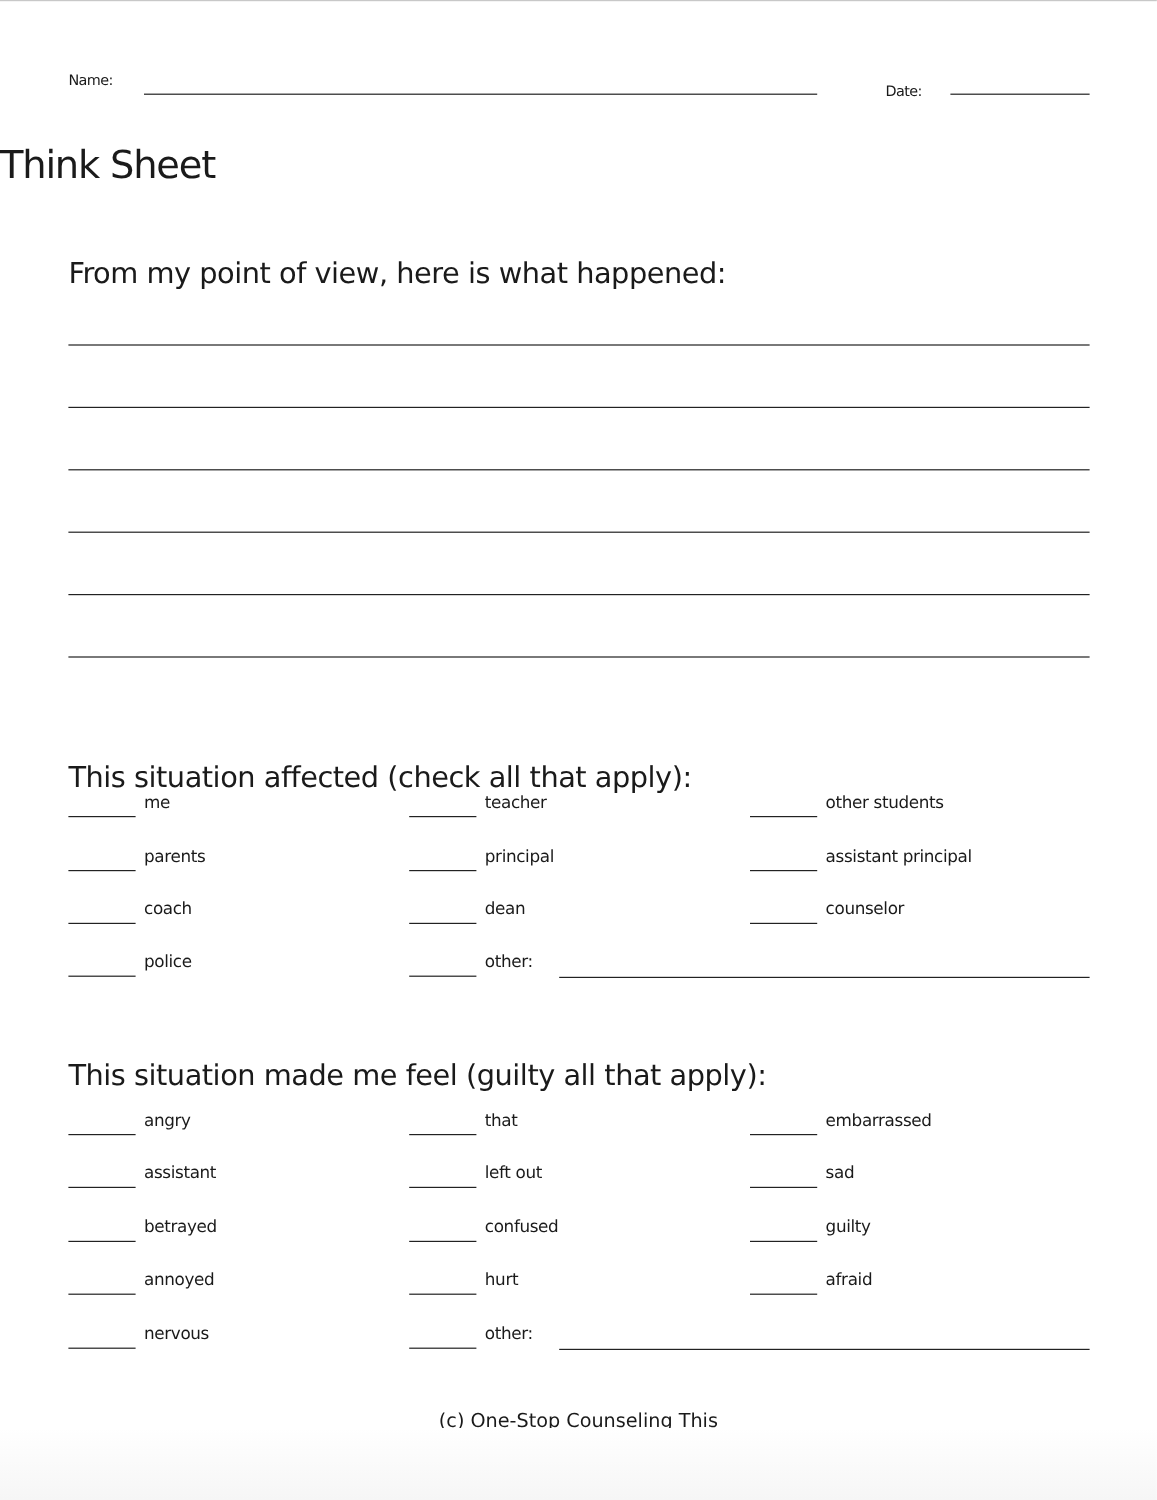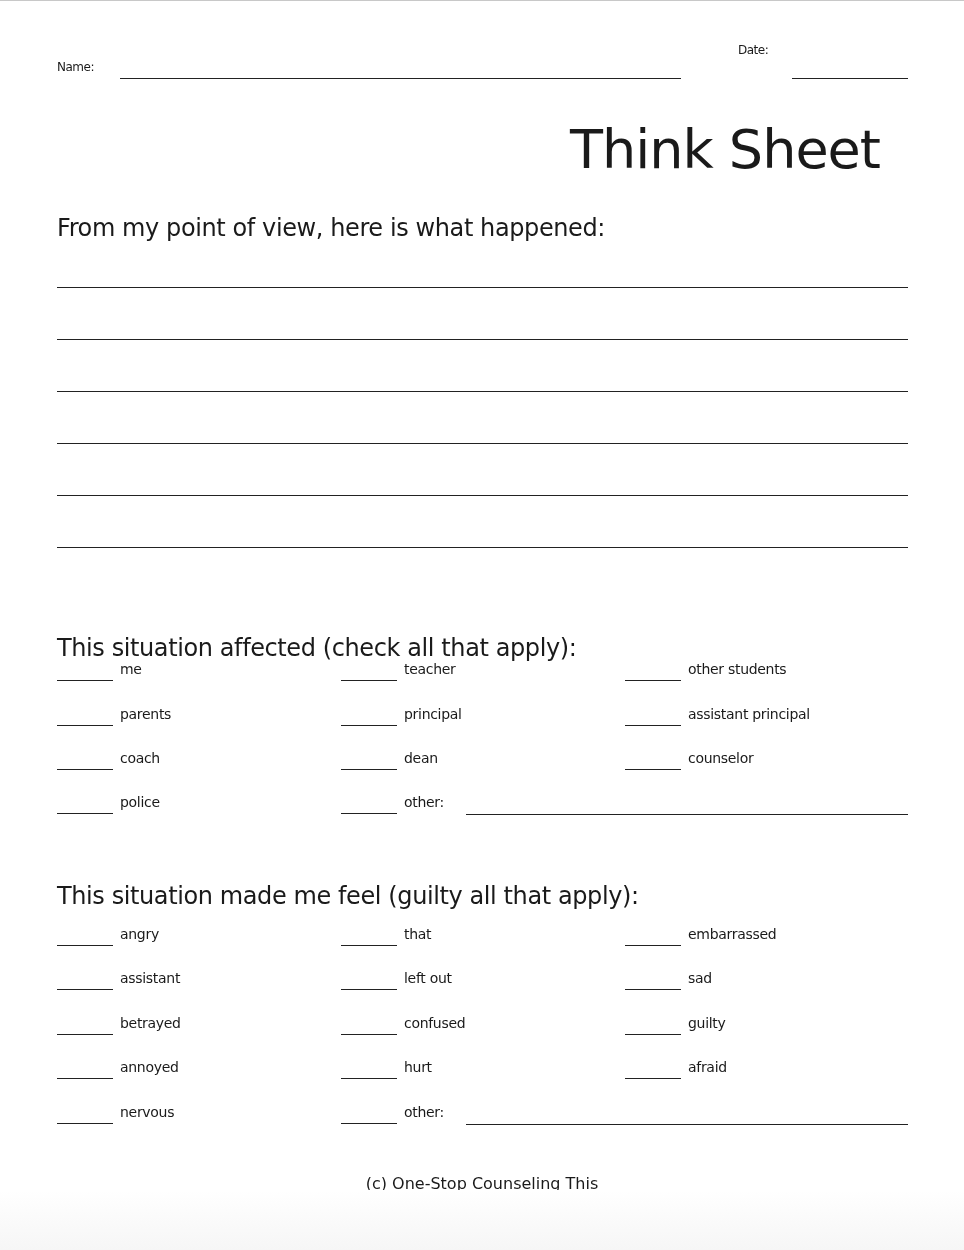--- a/index.html
+++ b/index.html
@@ -4,37 +4,37 @@
 <style>
   html, body { margin:0; padding:0; }
   body { width:964px; height:1250px; background:#ffffff; position:relative; overflow:hidden;
          font-family:"DejaVu Sans", sans-serif; color:#1a1a1a; }
   .topline { position:absolute; left:0; top:0; width:964px; height:1px; background:#c8c8c8; }
   .bottomfade { position:absolute; left:0; bottom:0; width:964px; height:60px;
                 background:linear-gradient(#ffffff, #f6f6f6); }
   .abs { position:absolute; }
   .lbl { font-size:12px; letter-spacing:-0.5px; }
   .uline { position:absolute; height:0; border-bottom:1.6px solid #222; }
-  .title { position:absolute; left:0; width:880px; top:118px; text-align:right;
-           font-size:54px; letter-spacing:-1px; }
+  .title { position:absolute; left:0; width:880px; top:118px; text-align:left;
+           font-size:32px; letter-spacing:-1px; }
   .heading { position:absolute; left:57px; font-size:24px; letter-spacing:-0.4px; }
   .writeline { position:absolute; left:57px; width:851px; border-bottom:1.4px solid #222; height:0; }
   .opt { position:absolute; height:26px; }
   .opt .blank { position:absolute; left:0; top:19px; width:56px; border-bottom:1.4px solid #222; }
   .opt .txt { position:absolute; left:63px; top:0; font-size:14px; white-space:nowrap; letter-spacing:-0.3px; }
   .footer { position:absolute; left:0; width:964px; top:1174px; text-align:center; font-size:16px; }
 </style>
 </head>
 <body>
 
 <div class="topline"></div>
 
 <span class="abs lbl" style="left:57px;top:60px;">Name:</span>
 <div class="uline" style="left:120px;top:78px;width:561px;"></div>
-<span class="abs lbl" style="left:738px;top:43px;text-align:center;">Date:</span>
+<span class="abs lbl" style="left:738px;top:69px;text-align:center;">Date:</span>
 <div class="uline" style="left:792px;top:78px;width:116px;"></div>
 
 <div class="title">Think Sheet</div>
 
 <div class="heading" style="top:214px;">From my point of view, here is what happened:</div>
 <div class="writeline" style="top:287px;"></div>
 <div class="writeline" style="top:339px;"></div>
 <div class="writeline" style="top:391px;"></div>
 <div class="writeline" style="top:443px;"></div>
 <div class="writeline" style="top:495px;"></div>

